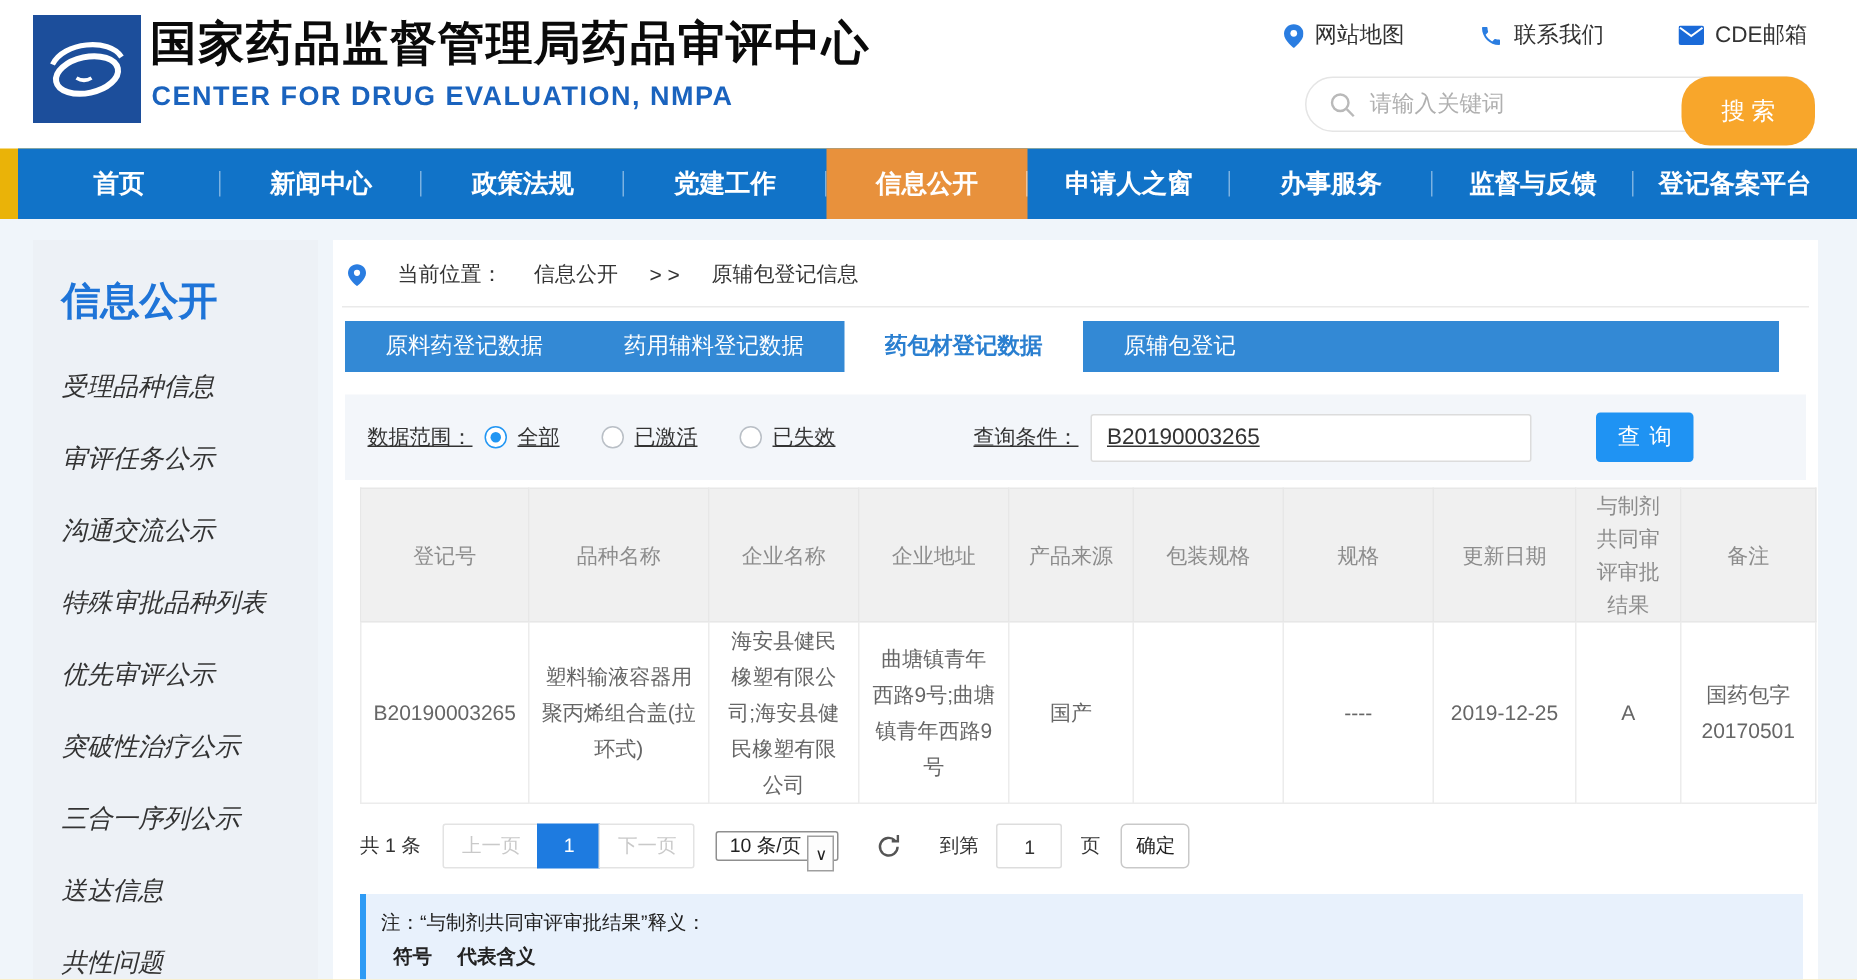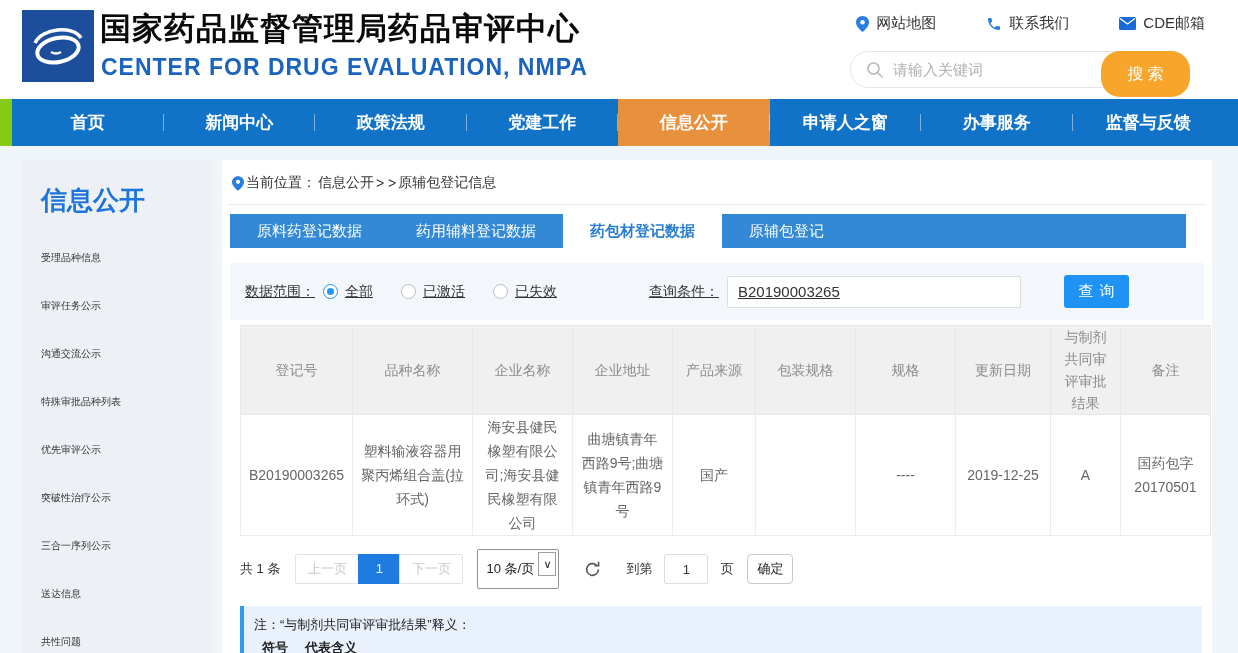--- a/index.html
+++ b/index.html
@@ -1,49 +1,49 @@
 <!DOCTYPE html>
 <html><head>
 <meta charset="utf-8">
 <style>
   * { margin:0; padding:0; box-sizing:border-box; }
   body { font-family:"Liberation Sans","DejaVu Sans",sans-serif; }
-  .screen { position:relative; width:1238px; height:653px; background:#84cc16; overflow:hidden; }
+  .screen { position:relative; width:1238px; height:653px; background:#eab308; overflow:hidden; }
 
   
   .header { position:absolute; left:0; top:0; width:1238px; height:99px; background:#fff; }
   .logo { position:absolute; left:22px; top:10px; width:72px; height:72px; cursor:pointer; }
   .title-cn { position:absolute; left:100px; top:8px; font-size:31px; font-weight:bold; color:#0a0a0a; letter-spacing:1px; white-space:nowrap; }
-  .title-en { position:absolute; left:101px; top:54px; font-size:23px; font-weight:bold; color:#1a63be; letter-spacing:1px; white-space:nowrap; }
+  .title-en { position:absolute; left:101px; top:54px; font-size:18px; font-weight:bold; color:#1a63be; letter-spacing:1px; white-space:nowrap; }
   .quick-links { position:absolute; right:33px; top:14px; display:flex; gap:50px; }
   .quick-link { display:flex; align-items:center; gap:7px; font-size:15px; color:#333; cursor:pointer; }
-  .search-bar { position:absolute; left:850px; top:51px; width:340px; height:37px; border:1px solid #e5e5e5; border-radius:19px; background:#fff; }
+  .search-bar { position:absolute; left:870px; top:51px; width:340px; height:37px; border:1px solid #e5e5e5; border-radius:19px; background:#fff; }
   .search-bar .mag { position:absolute; left:15px; top:9px; }
   .search-input { position:absolute; left:42px; top:1px; width:200px; height:33px; border:none; outline:none; font-size:15px; color:#333; background:transparent; }
   .search-input::placeholder { color:#b0b0b0; }
   .search-btn { position:absolute; right:-1px; top:-1px; width:89px; height:46px; border:none; border-radius:19px; background:#f8a62b; color:#fff; font-size:16px; letter-spacing:4px; padding-left:4px; cursor:pointer; }
 
   
   .nav { position:absolute; left:0; top:99px; width:1238px; height:47px; background:#1173c8;margin-left:12px; }
   .nav ul { display:flex; list-style:none; height:47px; padding-right:26px; }
   .nav li { flex:1; position:relative; text-align:center; line-height:47px; color:#fff; font-size:17px; font-weight:bold; cursor:pointer; white-space:nowrap; }
   .nav li:not(:last-child)::after { content:''; position:absolute; right:0; top:15px; width:1px; height:17px; background:rgba(255,255,255,.45); }
   .nav li.active { background:#e8913c; }
 
   
   .main-bg { position:absolute; left:0; top:146px; width:1238px; height:507px; background:#f0f5fa; }
   .sidebar { position:absolute; left:22px; top:160px; width:190px; height:493px; background:#edf1f6; padding:23px 0 0 19px; }
   .sb-title { font-size:26px; font-weight:bold; color:#1e74d8; margin-bottom:16px; }
   .sidebar ul { list-style:none; }
-  .sidebar li { height:48px; line-height:48px; font-size:10px; color:#333; cursor:pointer; }
+  .sidebar li { height:48px; line-height:48px; font-size:17px; color:#333; cursor:pointer;font-style:italic; }
 
   .content { position:absolute; left:222px; top:160px; width:990px; height:493px; background:#fff; }
 
   
-  .breadcrumb { margin:0 6px; padding:14px 0 12px 4px; border-bottom:1px solid #eaeaea; display:flex; align-items:center; gap:2px; font-size:14px; color:#333; }
+  .breadcrumb { margin:0 6px; padding:14px 0 12px 4px; border-bottom:1px solid #eaeaea; display:flex; align-items:center; gap:21px; font-size:14px; color:#333; }
   .breadcrumb .crumb-link { cursor:pointer; }
 
   
   .tabs { margin:9px 26px 0 8px; height:34px; background:#3389d5; display:flex;align-items:flex-end; }
   .tab { padding:0 27px; line-height:34px; color:#fff; font-size:15px; cursor:pointer; white-space:nowrap; }
   .tab.active { background:#fff; color:#2a7fd0; font-weight:bold; }
 
   
   .filter { position:relative; margin:15px 8px 0 8px; height:57px; background:#f3f6fa; display:flex; align-items:center; font-size:14px; color:#333; padding-left:15px;text-decoration:underline; }
   .radio-group { display:flex; gap:28px; margin-left:8px; }
@@ -62,21 +62,21 @@
 
   
   .pager { margin:13px 0 0 18px; display:flex; align-items:center; font-size:13px; color:#333; }
   .pg-total { margin-right:15px; }
   .pg-group { display:flex; }
   .pg-btn { width:64px; height:30px; line-height:28px; text-align:center; border:1px solid #e3e3e3; background:#fff; color:#c9c9c9; cursor:pointer; }
   .pg-btn + .pg-btn, .pg-cur + .pg-btn { margin-left:-1px; }
   .pg-prev { border-radius:2px 0 0 2px; }
   .pg-next { border-radius:0 2px 2px 0; margin-left:-1px; }
   .pg-cur { width:42px; height:30px; line-height:30px; text-align:center; background:#1e7be0; color:#fff; cursor:pointer; margin-left:-1px; }
-  .size-select { position:relative; margin-left:14px; width:82px; height:40px; border:1px solid #8f8f8f; border-radius:2px; background:#fff; display:flex; align-items:center; padding-left:8px; color:#222; cursor:pointer; }
+  .size-select { position:relative; margin-left:14px; width:82px; height:20px; border:1px solid #8f8f8f; border-radius:2px; background:#fff; display:flex; align-items:center; padding-left:8px; color:#222; cursor:pointer; }
   .chev-box { position:absolute; right:2px; top:2px; width:18px; height:24px; border:1px solid #9f9f9f; background:#fdfdfd; display:flex; align-items:center; justify-content:center; font-size:11px; color:#222; }
   .refresh { margin-left:24px; cursor:pointer; display:flex; }
   .goto-label { margin-left:24px; }
   .goto-input { margin-left:12px; width:44px; height:30px; border:1px solid #ddd; border-radius:2px; text-align:center; font-size:13px; color:#333; outline:none; }
   .page-unit { margin-left:12px; }
   .confirm-btn { margin-left:14px; width:46px; height:30px; border:1px solid #c9c9c9; border-radius:4px; background:#fff; color:#222; font-size:13px; cursor:pointer; }
 
   
   .note { margin:17px 8px 0 18px; width:962px; background:#e8f1fc; border-left:4px solid #2e9bf5; padding:7px 0 9px 10px; font-size:13px; color:#222; line-height:23px; }
   .note-head { display:flex; margin-left:4px; font-weight:bold; }
@@ -140,20 +140,21 @@
   <div class="nav">
     <ul>
       <li>首页</li>
       <li>新闻中心</li>
       <li>政策法规</li>
       <li>党建工作</li>
       <li class="active">信息公开</li>
       <li>申请人之窗</li>
       <li>办事服务</li>
       <li>监督与反馈</li>
+      <li>登记备案平台</li>
     </ul>
   </div>
 
   <div class="main-bg"></div>
 
   <div class="sidebar">
     <div class="sb-title">信息公开</div>
     <ul>
       <li>受理品种信息</li>
       <li>审评任务公示</li>

